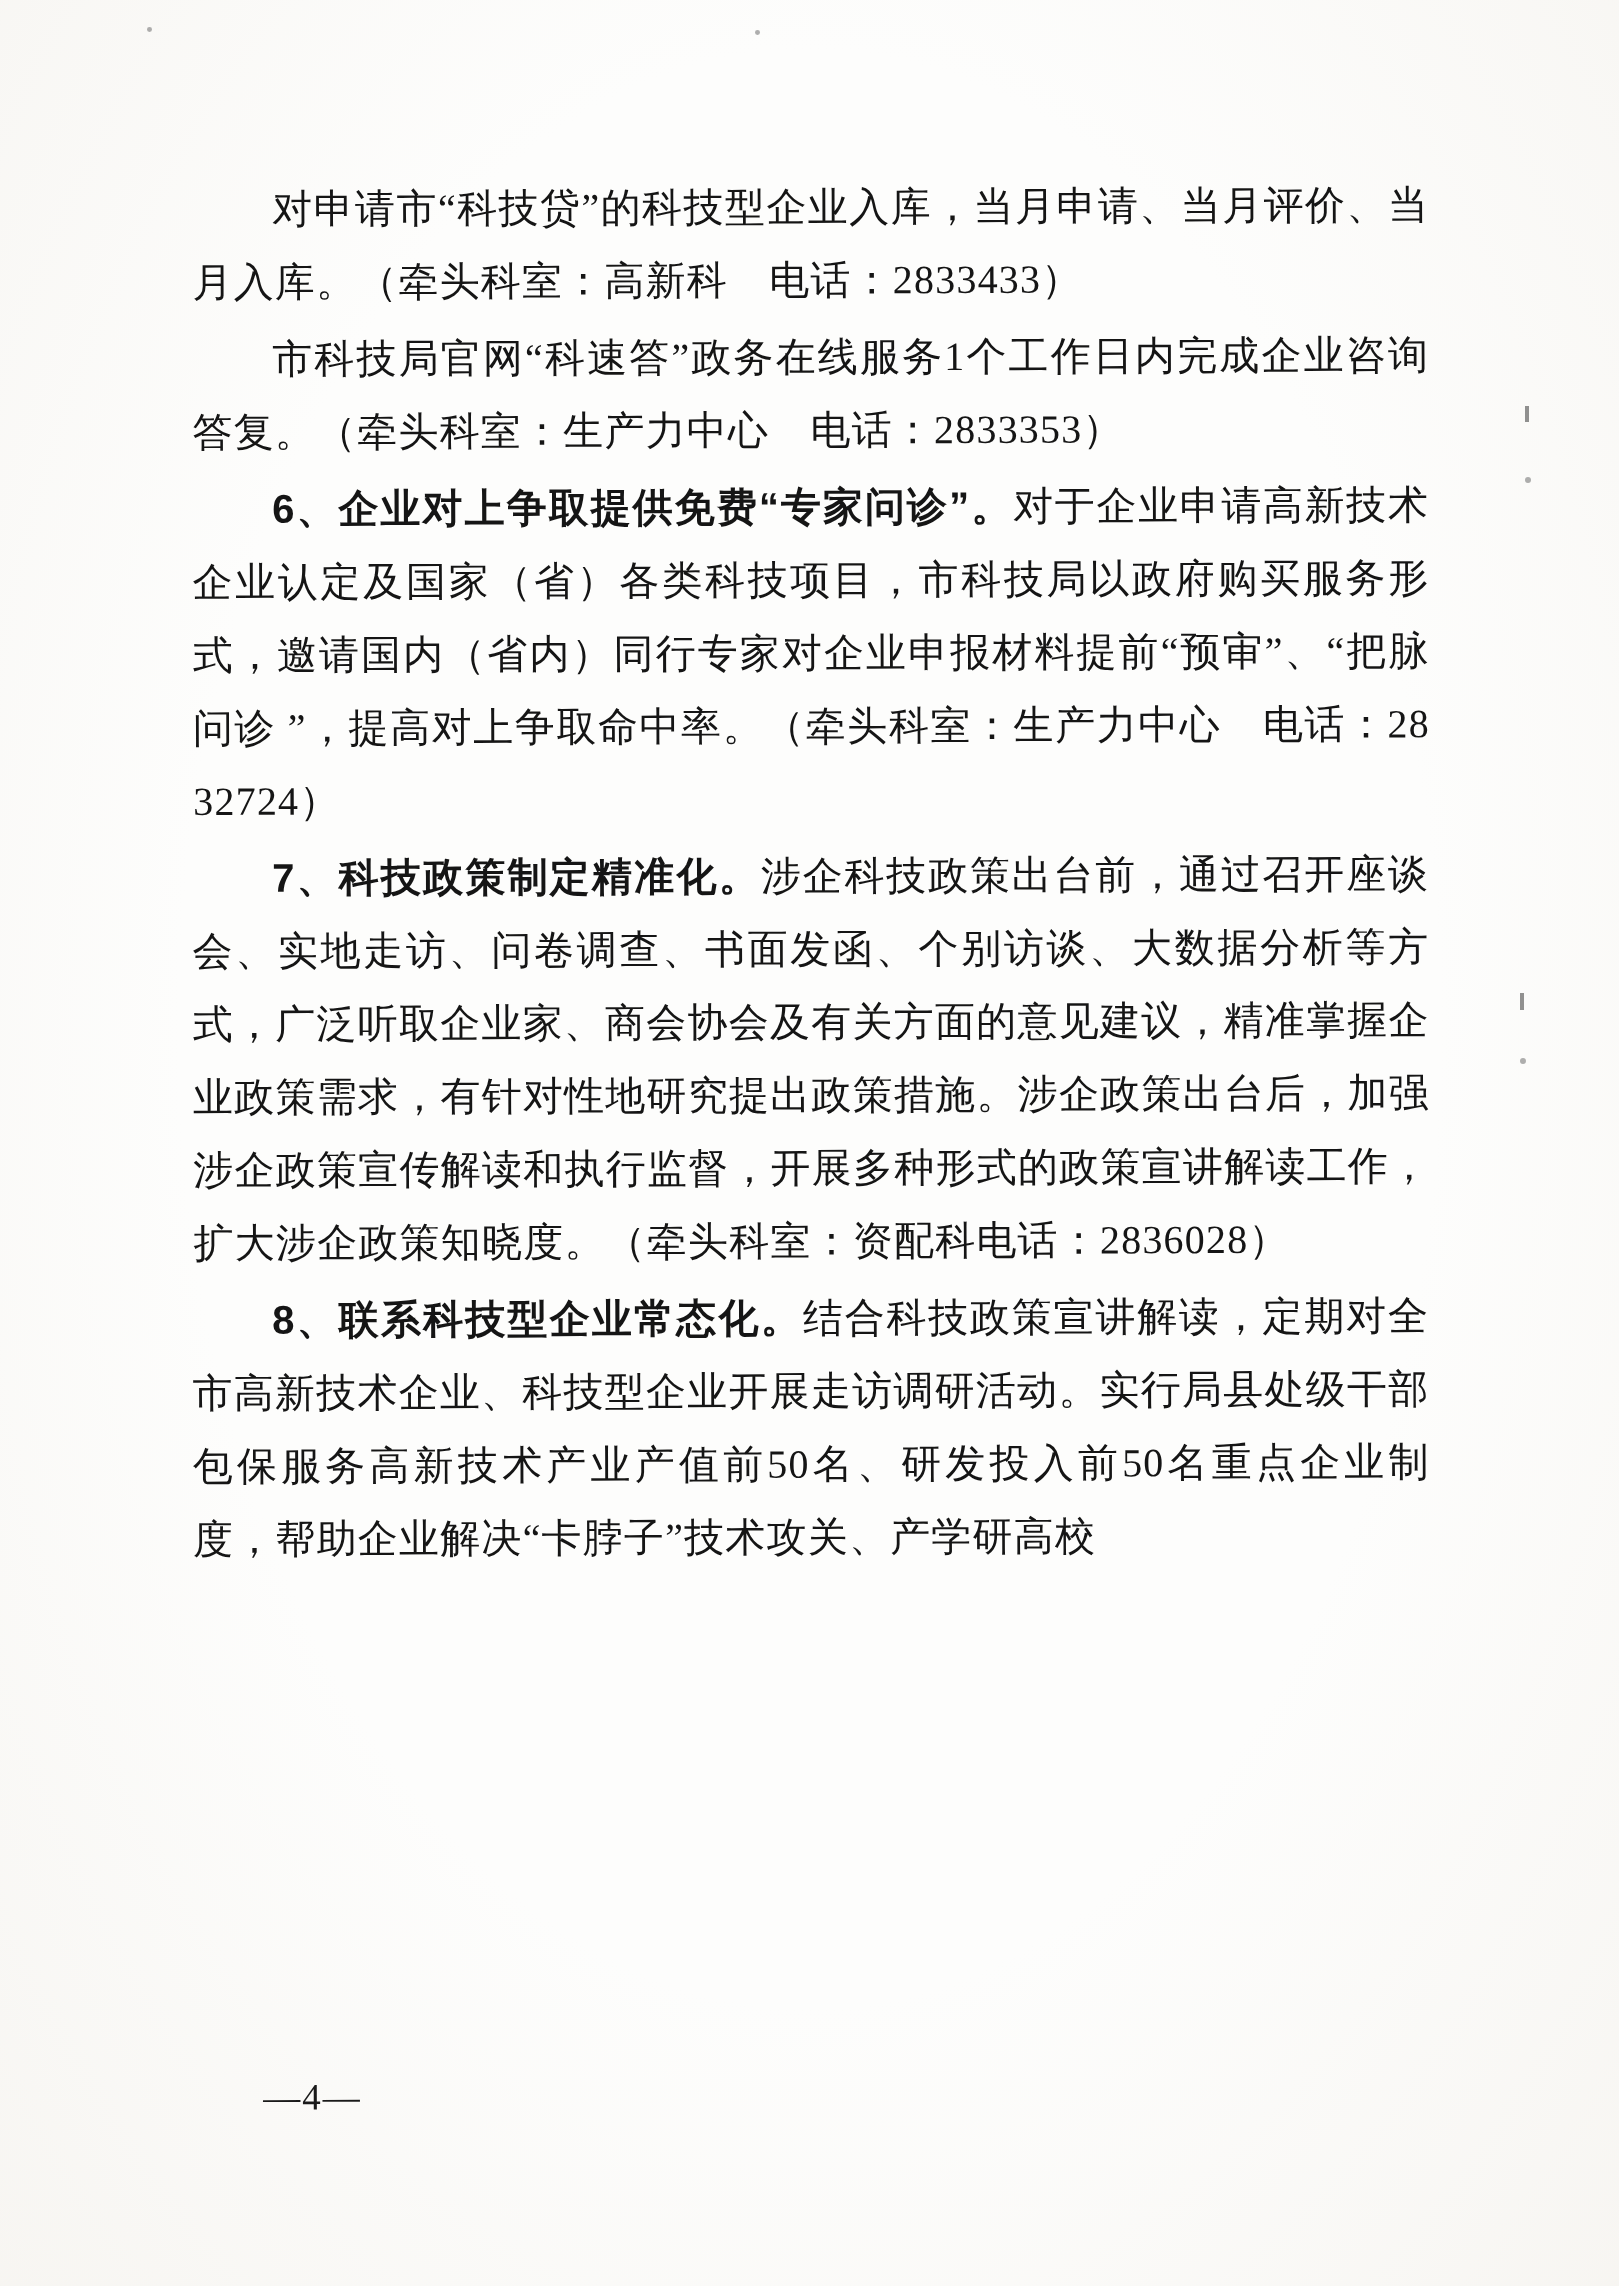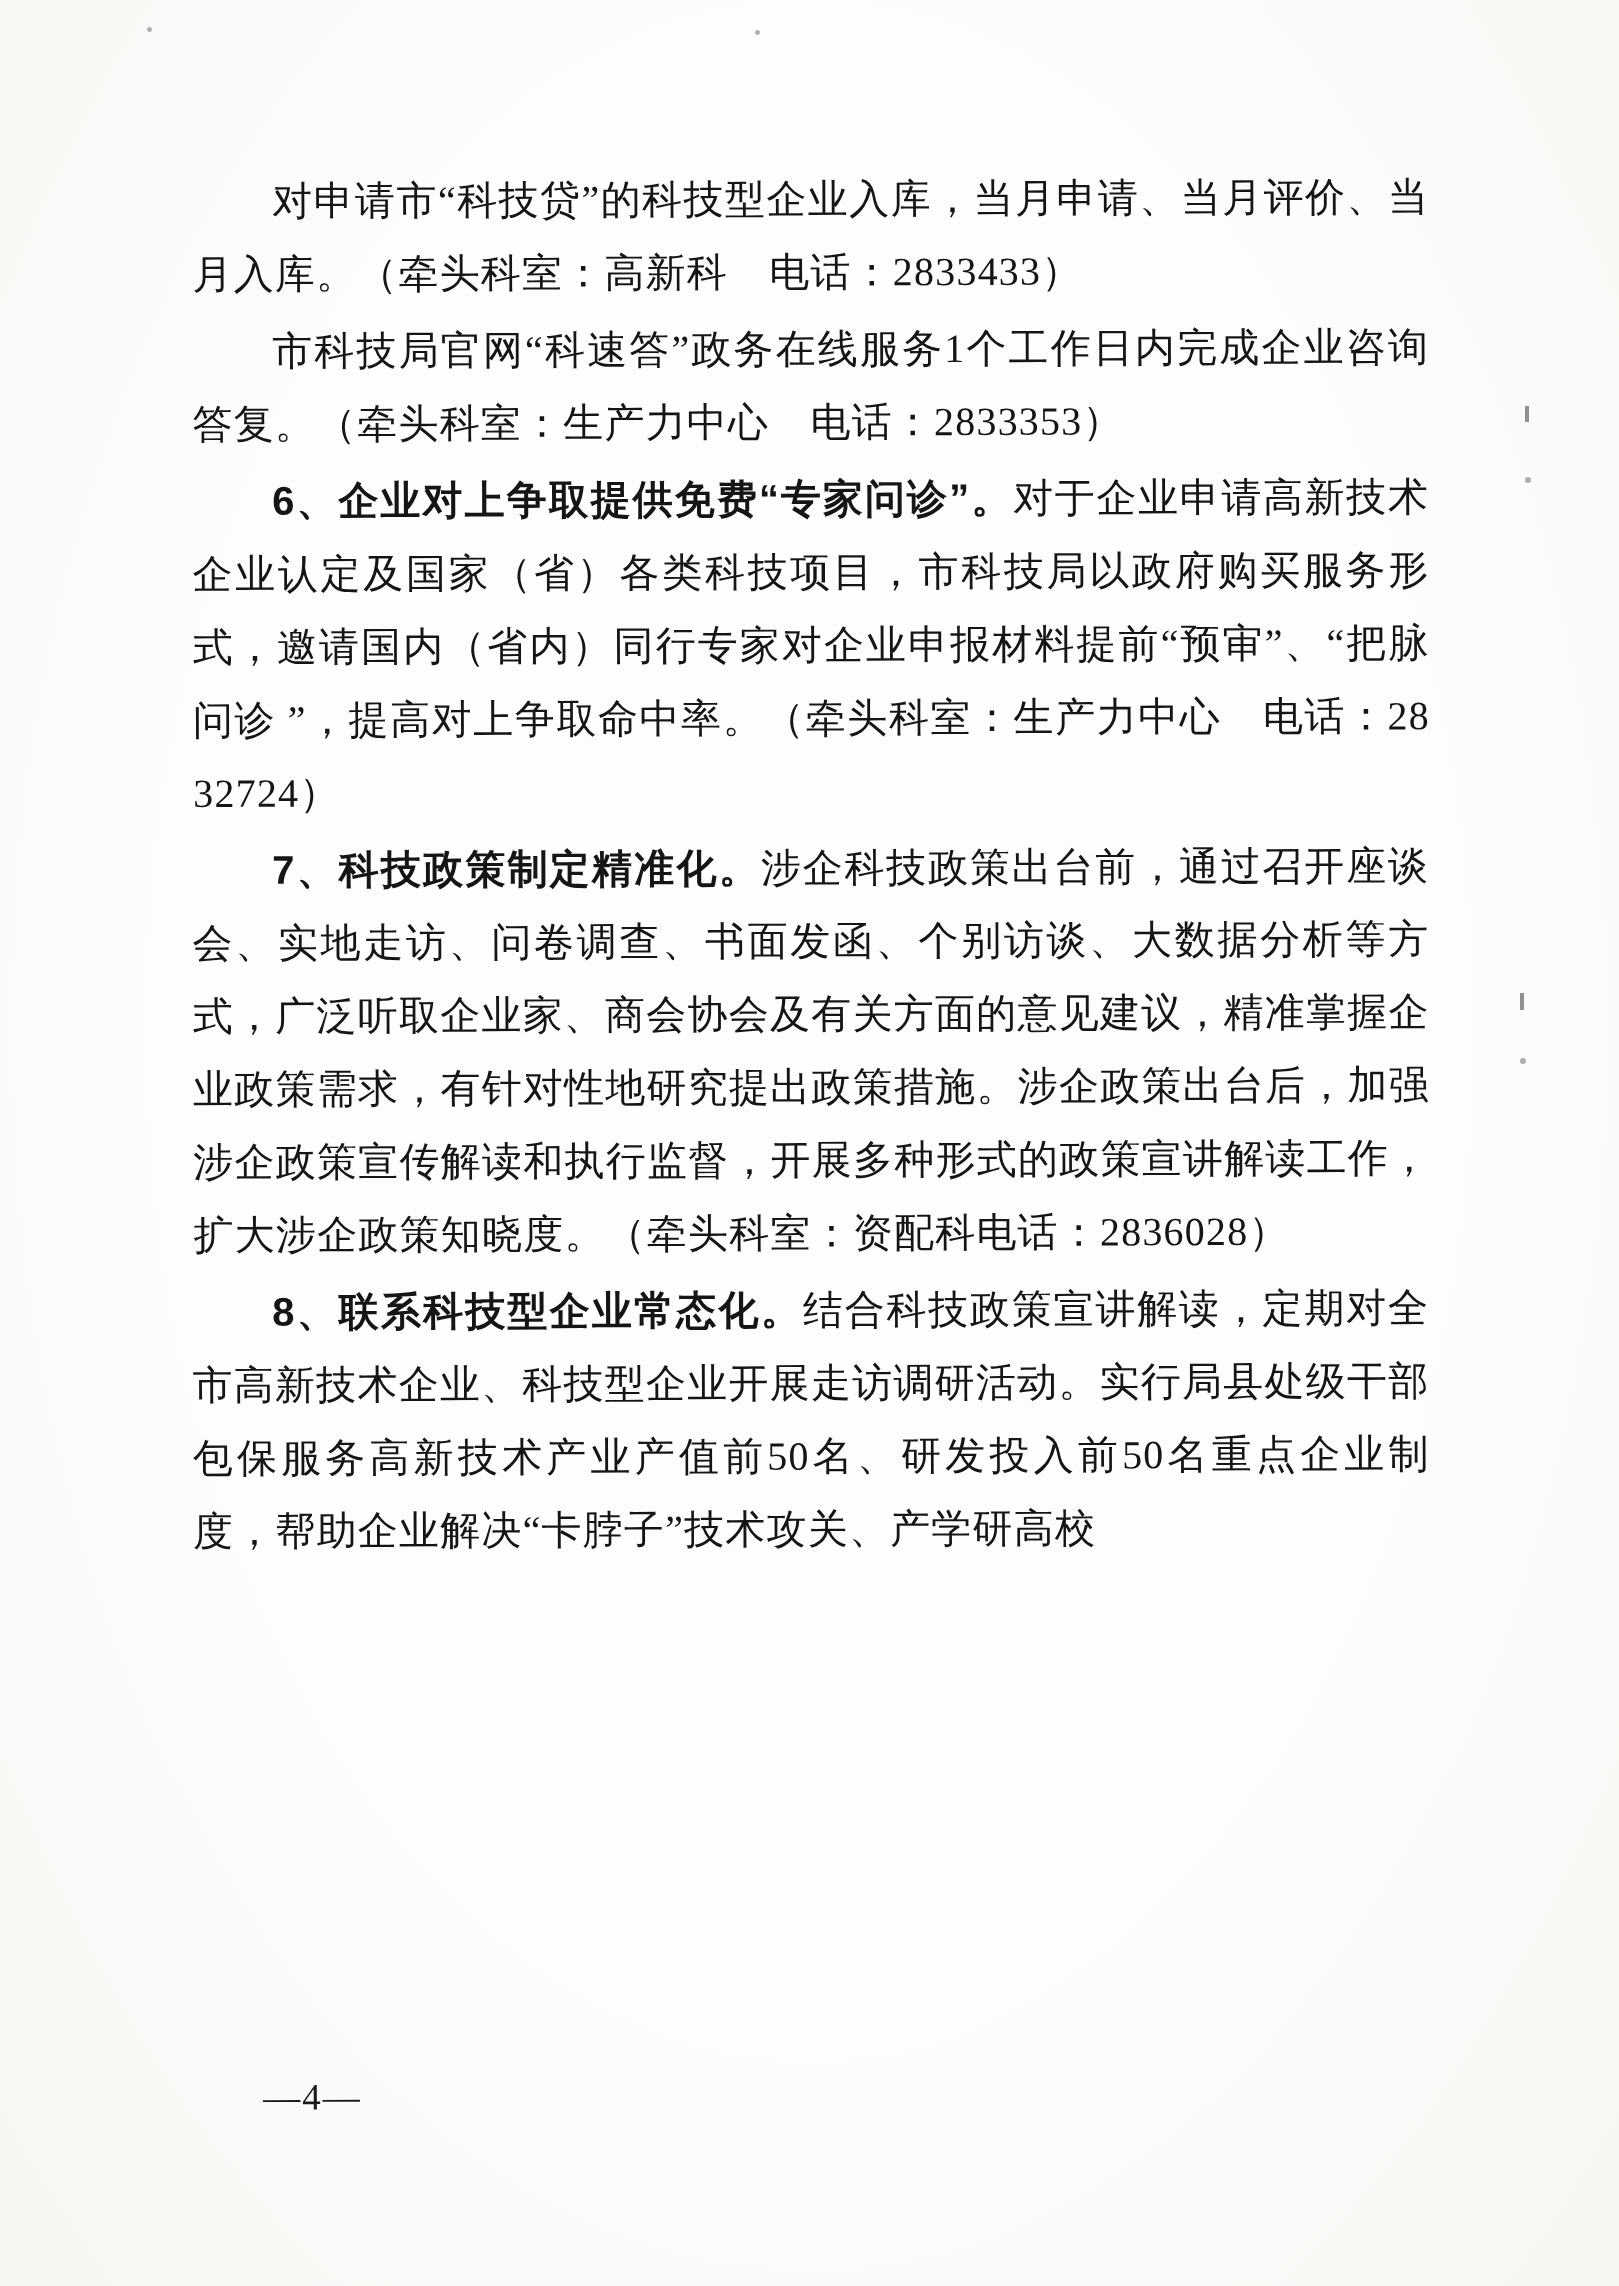--- a/index.html
+++ b/index.html
@@ -21,21 +21,21 @@
   .scan-tint {
     position: absolute;
     inset: 0;
     background:
       radial-gradient(ellipse at 50% 45%, rgba(255,255,255,0) 55%, rgba(246,244,240,0.85) 100%);
     pointer-events: none;
   }
   .content {
     position: absolute;
     left: 192px;
-    top: 165px;
+    top: 173px;
     width: 1237px;
   }
   .para {
     margin: 0 0 3.9px 0;
     font-size: 40px;
     line-height: 73px;
     letter-spacing: 1.2px;
     color: #151515;
     text-align: justify;
     text-justify: inter-character;

